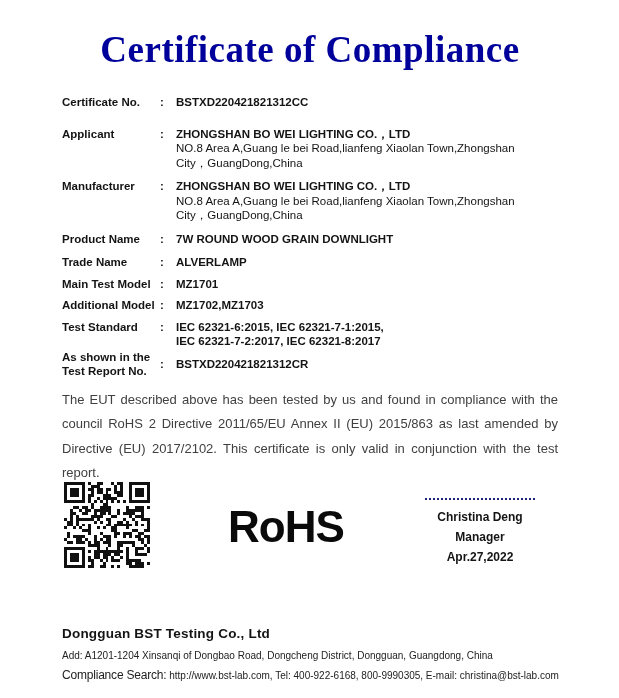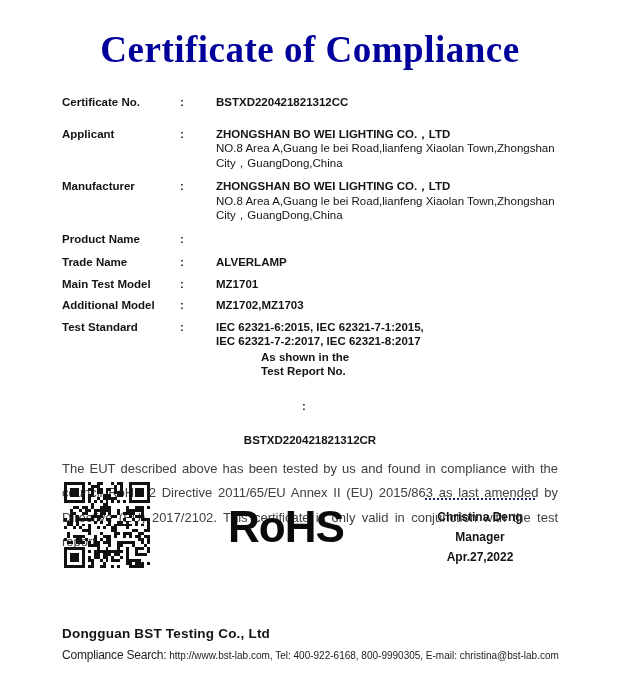--- a/index.html
+++ b/index.html
@@ -13,21 +13,21 @@
     font-weight: 700;
     font-size: 37px;
     color: #00009b;
     text-align: center;
     letter-spacing: 0.5px;
     margin-top: 2px;
   }
 
   .fields { margin-top: 24px; }
 
-  .row { display: flex; align-items: flex-start; font-size: 11.5px; line-height: 14.5px; gap: 20px; }
+  .row { display: flex; align-items: flex-start; font-size: 11.5px; line-height: 14.5px; }
   .row.center { align-items: center; }
   .lbl { width: 98px; font-weight: 700; flex-shrink: 0; }
   .colon { width: 16px; font-weight: 700; text-align: left; flex-shrink: 0; }
   .val { flex: 1; font-weight: 700; }
   .val .plain { font-weight: 400; }
 
   .mb-lg { margin-bottom: 17px; }
   .mb-md { margin-bottom: 9px; }
   .mb-sm { margin-bottom: 7px; }
 
@@ -94,20 +94,21 @@
       <div class="val">
         <div>ZHONGSHAN BO WEI LIGHTING CO.，LTD</div>
         <div class="plain">NO.8 Area A,Guang le bei Road,lianfeng Xiaolan Town,Zhongshan</div>
         <div class="plain">City，GuangDong,China</div>
       </div>
     </div>
 
     <div class="row mb-md">
       <div class="lbl">Product Name</div>
       <div class="colon">:</div>
+      <div class="val">7W ROUND WOOD GRAIN DOWNLIGHT</div>
     </div>
 
     <div class="row mb-sm">
       <div class="lbl">Trade Name</div>
       <div class="colon">:</div>
       <div class="val">ALVERLAMP</div>
     </div>
 
     <div class="row mb-sm">
       <div class="lbl">Main Test Model</div>
@@ -123,21 +124,21 @@
 
     <div class="row">
       <div class="lbl">Test Standard</div>
       <div class="colon">:</div>
       <div class="val">
         <div>IEC 62321-6:2015, IEC 62321-7-1:2015,</div>
         <div>IEC 62321-7-2:2017, IEC 62321-8:2017</div>
       </div>
     </div>
 
-    <div class="row center" style="margin-top:1px;flex-direction:column;">
+    <div class="row center" style="margin-top:1px;">
       <div class="lbl">
         <div>As shown in the</div>
         <div>Test Report No.</div>
       </div>
       <div class="colon">:</div>
       <div class="val">BSTXD220421821312CR</div>
     </div>
 
   </div>
 
@@ -556,18 +557,19 @@
     <div class="sig">
       <div class="sig-line"></div>
       <div class="sig-name">Christina Deng</div>
       <div class="sig-title">Manager</div>
       <div class="sig-date">Apr.27,2022</div>
     </div>
   </div>
 
   <div class="footer">
     <div class="footer-company">Dongguan BST Testing Co., Ltd</div>
+    <div class="footer-address">Add: A1201-1204 Xinsanqi of Dongbao Road, Dongcheng District, Dongguan, Guangdong, China</div>
     <div class="footer-search">
       <span class="prefix">Compliance Search:</span><span class="rest"> http://www.bst-lab.com, Tel: 400-922-6168, 800-9990305, E-mail: christina@bst-lab.com</span>
     </div>
   </div>
 
 </div>
 
 </body></html>

